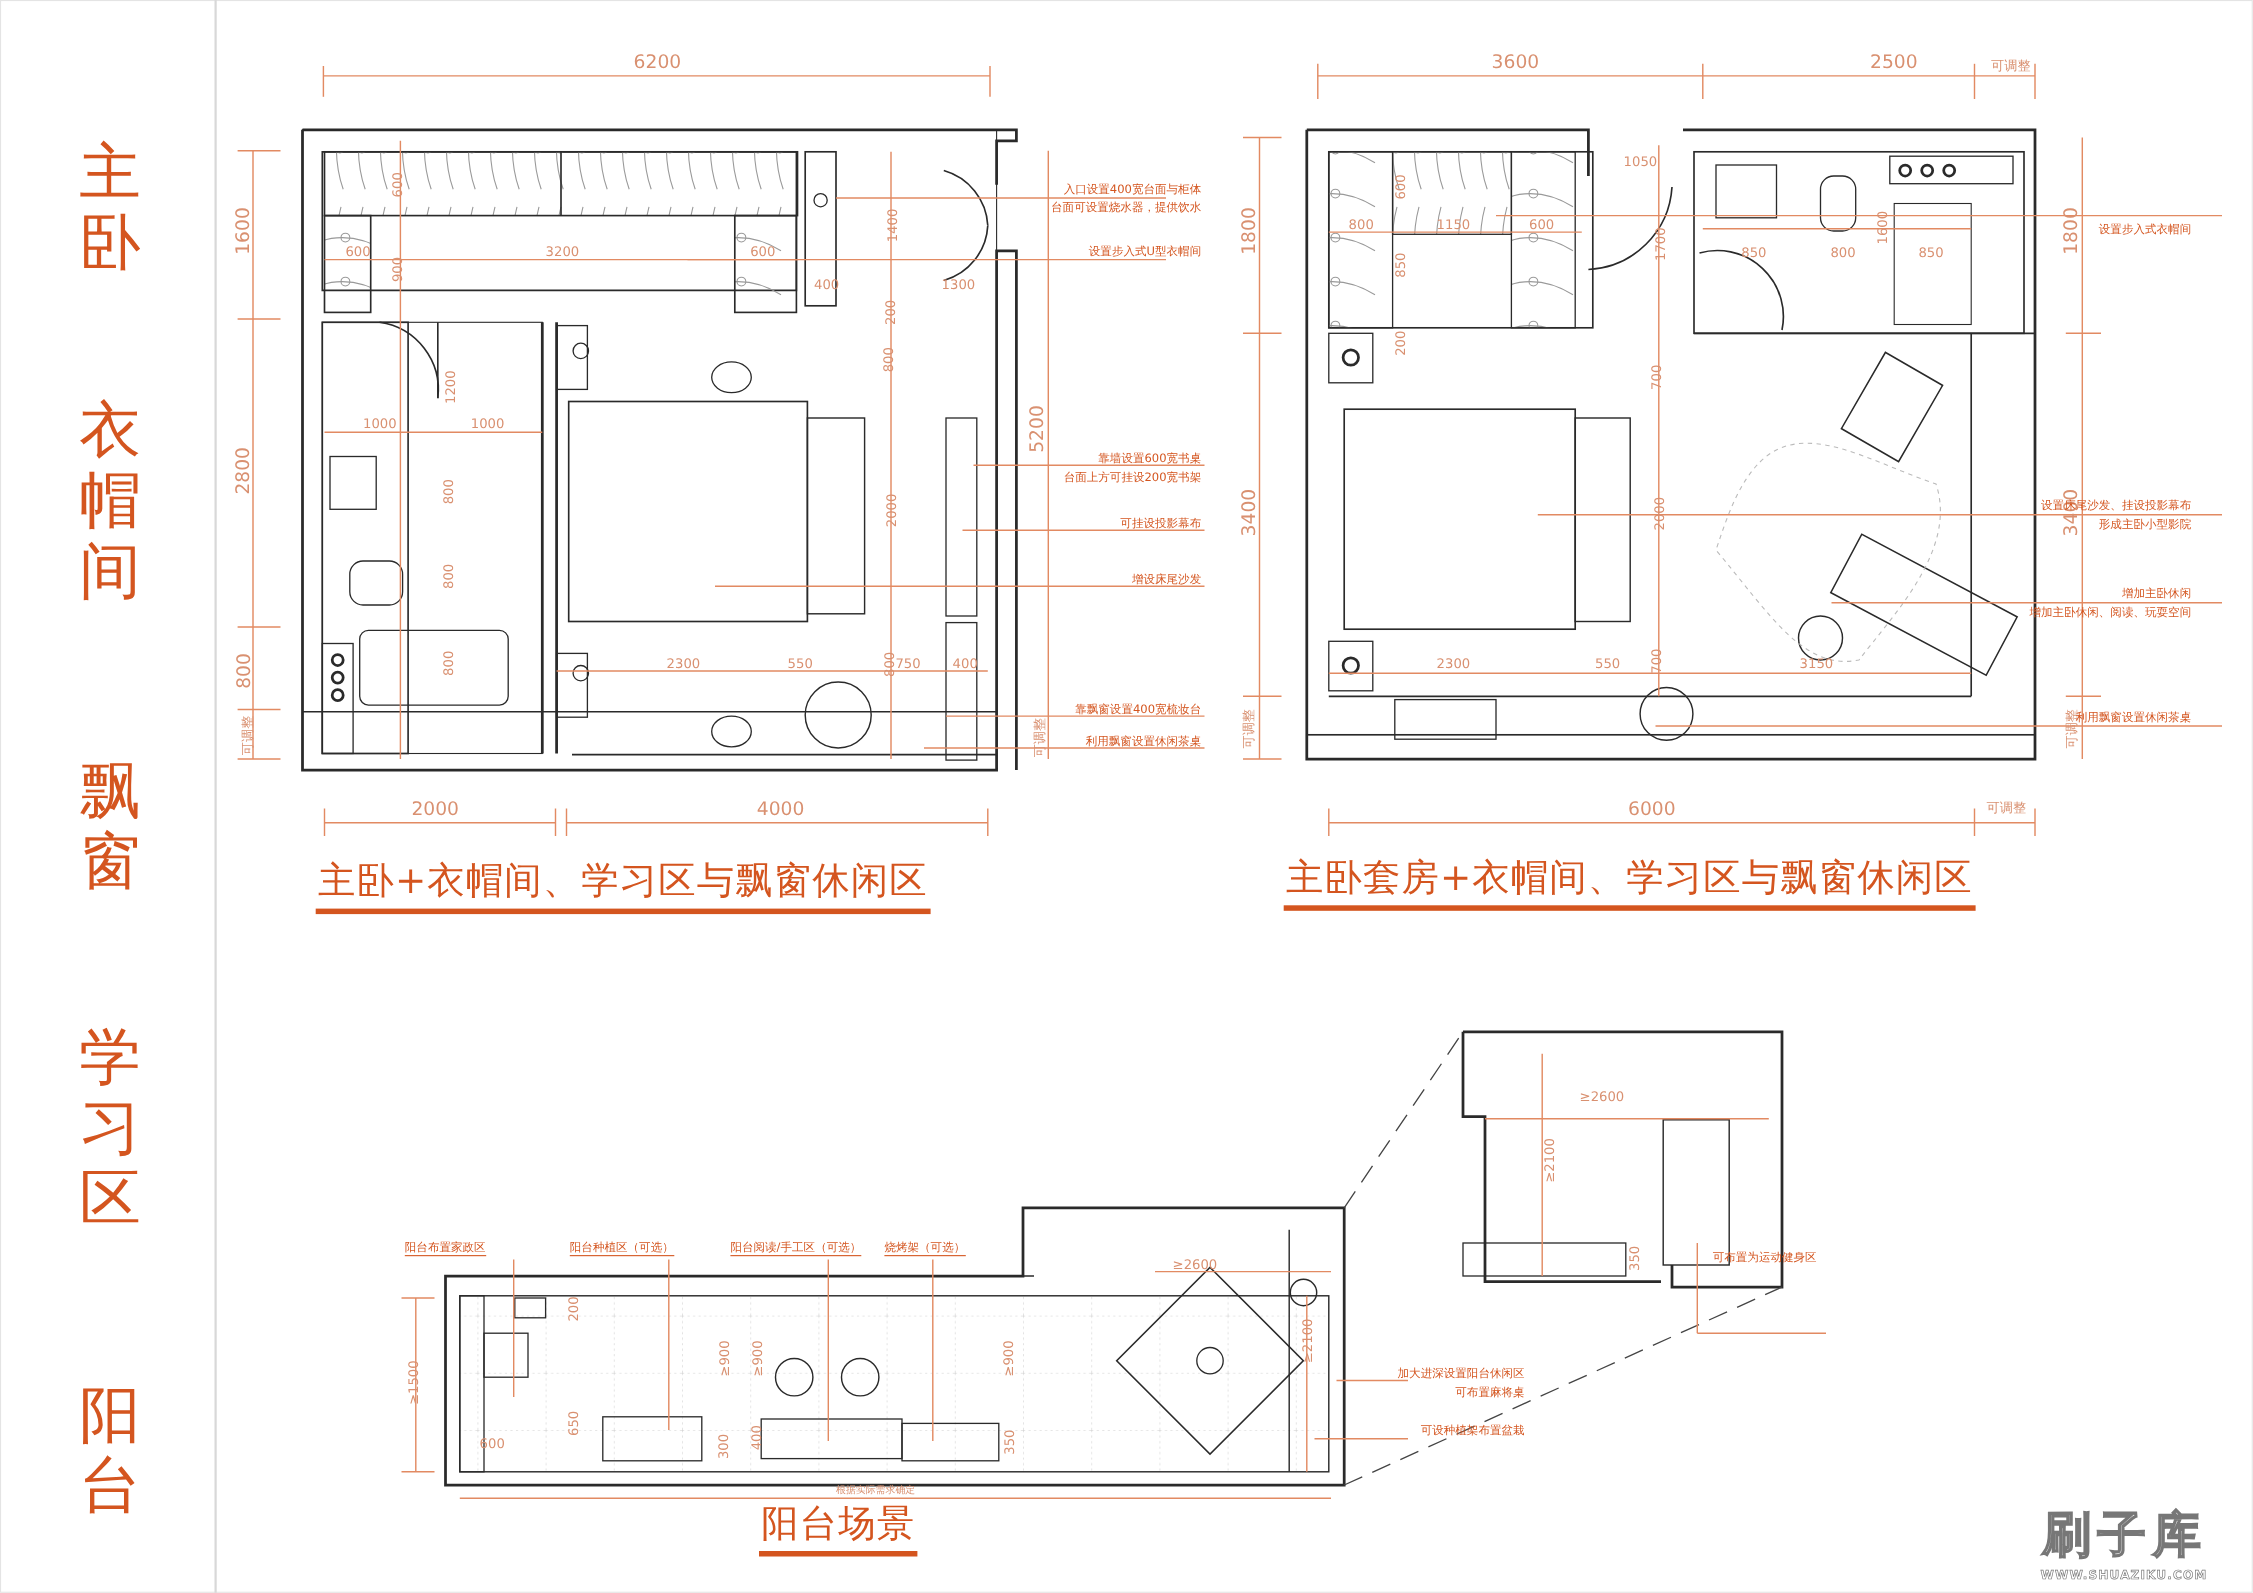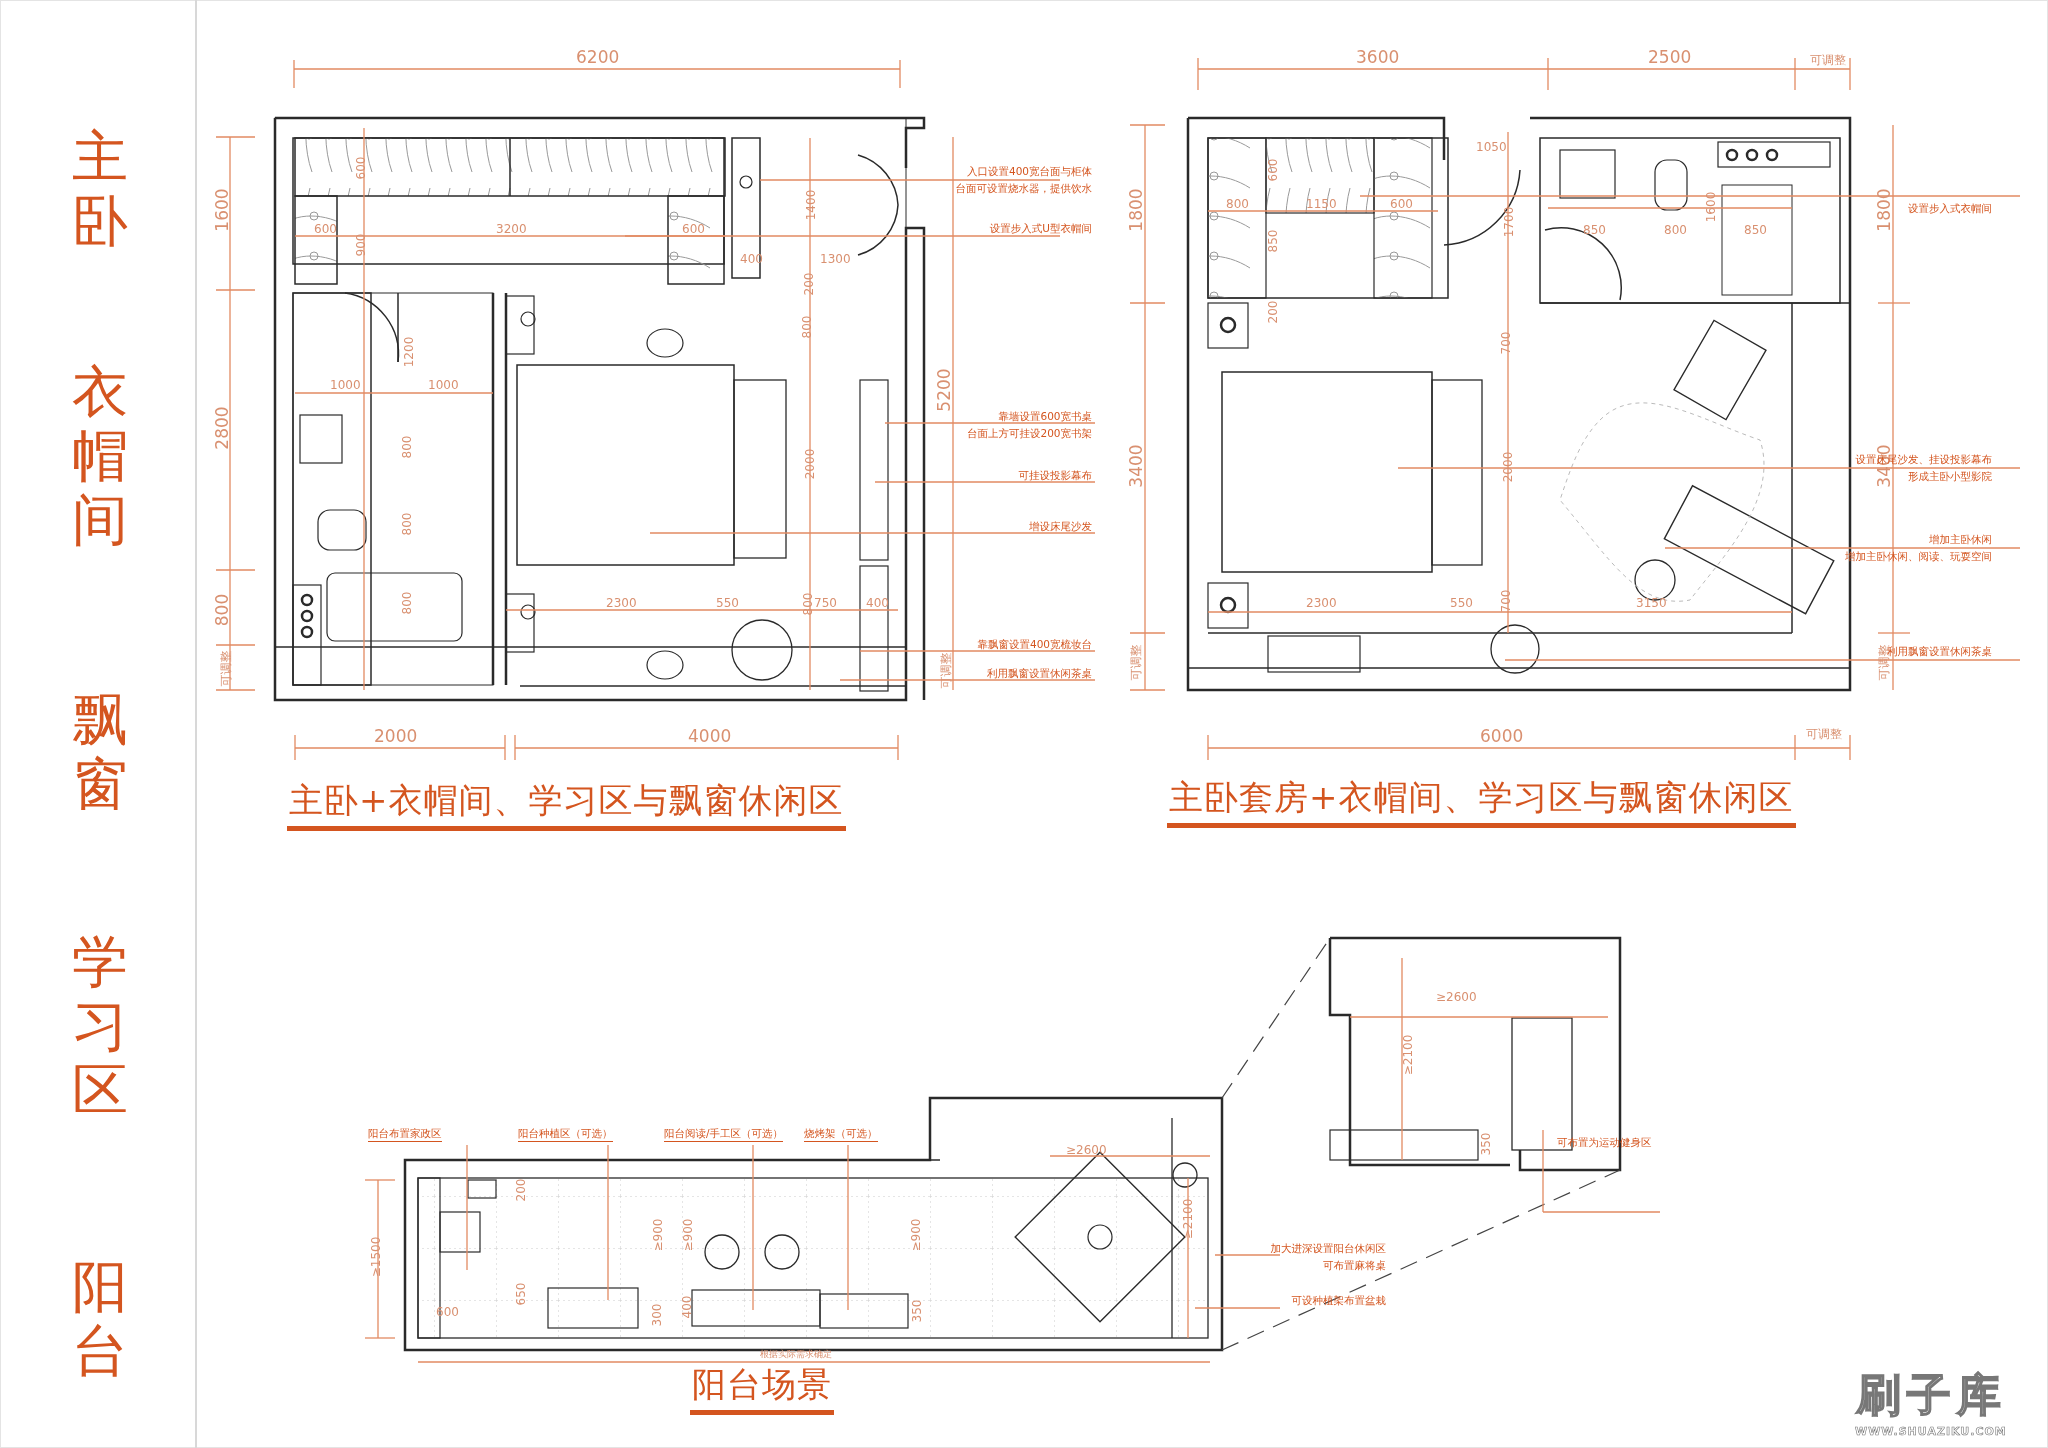--- a/index.html
+++ b/index.html
@@ -277,21 +277,21 @@
 <div class="dims vdim" style="left:928px;top:662px">可调整</div>
 <div class="dim" style="left:374px;top:726px">2000</div>
 <div class="dim" style="left:688px;top:726px">4000</div>
 
 <div class="dims" style="left:314px;top:222px">600</div>
 <div class="dims vdim" style="left:350px;top:238px">900</div>
 <div class="dims" style="left:496px;top:222px">3200</div>
 <div class="dims" style="left:682px;top:222px">600</div>
 <div class="dims vdim" style="left:350px;top:161px">600</div>
 <div class="dims" style="left:740px;top:252px">400</div>
-<div class="dims" style="left:820px;top:252px">1300</div>
+<div class="dims" style="left:856px;top:252px">1300</div>
 <div class="dims vdim" style="left:796px;top:198px">1400</div>
 <div class="dims vdim" style="left:798px;top:277px">200</div>
 <div class="dims vdim" style="left:394px;top:345px">1200</div>
 <div class="dims" style="left:330px;top:378px">1000</div>
 <div class="dims" style="left:428px;top:378px">1000</div>
 <div class="dims vdim" style="left:396px;top:440px">800</div>
 <div class="dims vdim" style="left:396px;top:517px">800</div>
 <div class="dims vdim" style="left:396px;top:596px">800</div>
 <div class="dims vdim" style="left:796px;top:320px">800</div>
 <div class="dims" style="left:606px;top:596px">2300</div>
@@ -307,21 +307,21 @@
 <div class="note" style="right:956px;top:410px">靠墙设置600宽书桌</div>
 <div class="note" style="right:956px;top:427px">台面上方可挂设200宽书架</div>
 <div class="note" style="right:956px;top:469px">可挂设投影幕布</div>
 <div class="note" style="right:956px;top:520px">增设床尾沙发</div>
 <div class="note" style="right:956px;top:638px">靠飘窗设置400宽梳妆台</div>
 <div class="note" style="right:956px;top:667px">利用飘窗设置休闲茶桌</div>
 
 <div class="title" style="left:287px;top:778px">主卧+衣帽间、学习区与飘窗休闲区</div>
 
 <div class="dim" style="left:1356px;top:47px">3600</div>
-<div class="dim" style="left:1648px;top:47px">2500</div>
+<div class="dim" style="left:1700px;top:47px">2500</div>
 <div class="dims" style="left:1810px;top:52px">可调整</div>
 <div class="dim vdim" style="left:1114px;top:200px">1800</div>
 <div class="dim vdim" style="left:1114px;top:456px">3400</div>
 <div class="dims vdim" style="left:1118px;top:654px">可调整</div>
 <div class="dim vdim" style="left:1862px;top:200px">1800</div>
 <div class="dim vdim" style="left:1862px;top:456px">3400</div>
 <div class="dims vdim" style="left:1866px;top:654px">可调整</div>
 <div class="dim" style="left:1480px;top:726px">6000</div>
 <div class="dims" style="left:1806px;top:726px">可调整</div>
 

